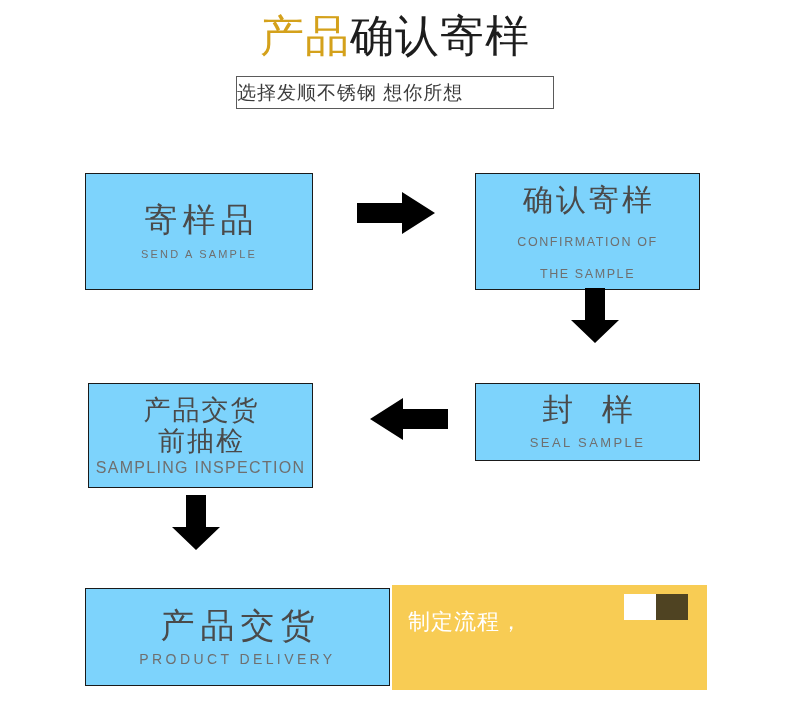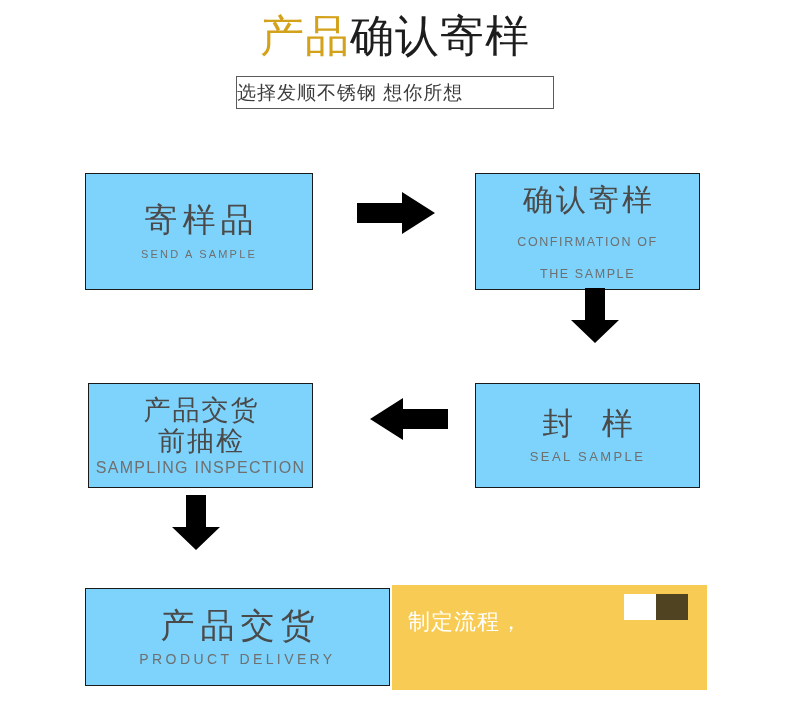--- a/index.html
+++ b/index.html
@@ -78,21 +78,21 @@
   }
 
   #box-send-sample      { left: 85px;  top: 155px; width: 228px; height: 117px; }
   #box-send-sample .cn  { font-size: 33px; line-height: 40px; letter-spacing: 5px; padding-left:5px;}
   #box-send-sample .en  { font-size: 11px; line-height: 20px; letter-spacing: 2.2px; margin-top: 4px; }
 
   #box-confirm-sample     { left: 475px; top: 155px; width: 225px; height: 117px; gap: 12px; }
   #box-confirm-sample .cn { font-size: 30px; line-height: 38px; letter-spacing: 3px; padding-left:3px;}
   #box-confirm-sample .en { font-size: 12.5px; line-height: 17px; letter-spacing: 1.6px; margin-top: 3px; }
 
-  #box-seal-sample      { left: 475px; top: 365px; width: 225px; height: 105px; }
+  #box-seal-sample      { left: 475px; top: 365px; width: 225px; height: 78px; }
   #box-seal-sample .cn  { font-size: 31px; line-height: 38px; letter-spacing: 10px; padding-left:10px;}
   #box-seal-sample .en  { font-size: 13px; line-height: 20px; letter-spacing: 2.4px; margin-top: 4px; }
 
   #box-sampling-inspection     { left: 88px;  top: 365px; width: 225px; height: 105px; }
   #box-sampling-inspection .cn { font-size: 27px; line-height: 31px; letter-spacing: 2px; padding-left:2px;}
   #box-sampling-inspection .en { font-size: 16px; line-height: 18px; letter-spacing: 1.3px; margin-top: 2px; }
 
   #box-product-delivery     { left: 85px;  top: 570px; width: 305px; height: 98px; }
   #box-product-delivery .cn { font-size: 34px; line-height: 42px; letter-spacing: 6px; padding-left:6px;}
   #box-product-delivery .en { font-size: 14px; line-height: 22px; letter-spacing: 3.4px; margin-top: 2px; }

